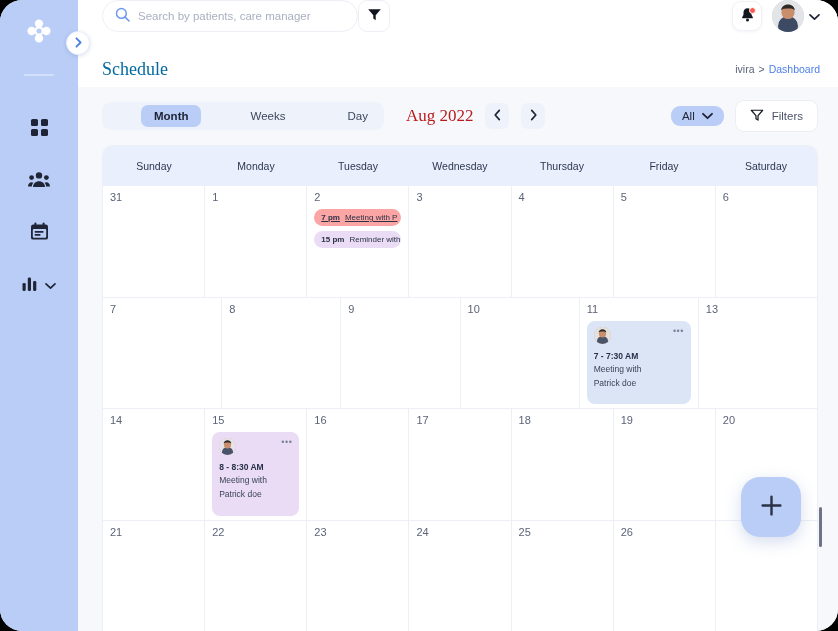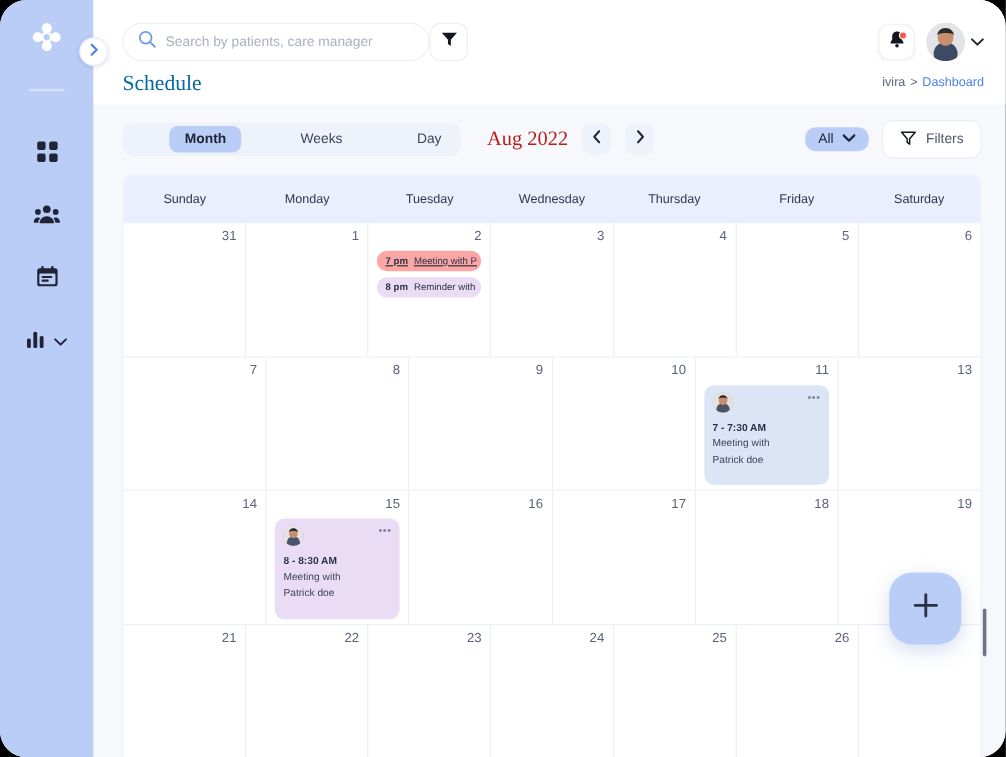--- a/index.html
+++ b/index.html
@@ -37,21 +37,21 @@
     box-shadow: 0 1px 4px rgba(60,80,140,.18);
     cursor: pointer; z-index: 30;
   }
 
   
   .main { flex: 1; display: flex; flex-direction: column; min-width: 0; position: relative; background: #f6f8fc; }
 
   .topbar {
     background: #ffffff;
     height: 51px; flex: 0 0 51px;
-    display: flex; align-items: flex-end;
+    display: flex; align-items: flex-start;
     padding: 0 18px 0 24px;
     gap: 0;
   }
   .search-wrap {
     width: 256px; height: 32px;
     border: 1px solid #edeff4; border-radius: 17px;
     background: #fff;
     display: flex; align-items: center; gap: 8px; padding: 0 12px;
   }
   .search-input {
@@ -140,21 +140,21 @@
   }
   .cal-body { flex: 1; display: flex; flex-direction: column; }
   .cal-row { flex: 1; display: flex; border-top: 1px solid #eceff5; min-height: 0; }
   .cal-row:first-child { border-top: none; }
   .cal-cell {
     flex: 1; border-left: 1px solid #eceff5;
     padding: 6px 7px 4px; position: relative; min-width: 0;
     display: flex; flex-direction: column;
   }
   .cal-cell:first-child { border-left: none; }
-  .daynum { text-align: right; font-size: 11px; color: #5b6378; line-height: 1; margin-bottom: 6px; }
+  .daynum { font-size: 11px; color: #5b6378; line-height: 1; margin-bottom: 6px; }
 
   .chip {
     border-radius: 10px; padding: 4px 7px; margin-bottom: 5px;
     font-size: 8px; color: #2b3246; white-space: nowrap; overflow: hidden;
     display: flex; gap: 5px; cursor: pointer;
   }
   .chip.blue { background: #fca5a5; text-decoration: underline; }
   .chip.purple { background: #e9dcf4; }
   .chip .t { font-weight: bold; }
 
@@ -387,21 +387,21 @@
             <div class="cal-cell">
               <div class="daynum">1</div>
             </div>
             <div class="cal-cell">
               <div class="daynum">2</div>
               <div class="chip blue">
                 <span class="t">7 pm</span>
                 <span>Meeting with P</span>
               </div>
               <div class="chip purple">
-                <span class="t">8 pm</span>
+                <span class="t">15 pm</span>
                 <span>Reminder with</span>
               </div>
             </div>
             <div class="cal-cell">
               <div class="daynum">3</div>
             </div>
             <div class="cal-cell">
               <div class="daynum">4</div>
             </div>
             <div class="cal-cell">
@@ -473,20 +473,23 @@
             </div>
             <div class="cal-cell">
               <div class="daynum">17</div>
             </div>
             <div class="cal-cell">
               <div class="daynum">18</div>
             </div>
             <div class="cal-cell">
               <div class="daynum">19</div>
             </div>
+            <div class="cal-cell">
+              <div class="daynum">20</div>
+            </div>
           </div>
 
           <div class="cal-row">
             <div class="cal-cell">
               <div class="daynum">21</div>
             </div>
             <div class="cal-cell">
               <div class="daynum">22</div>
             </div>
             <div class="cal-cell">

